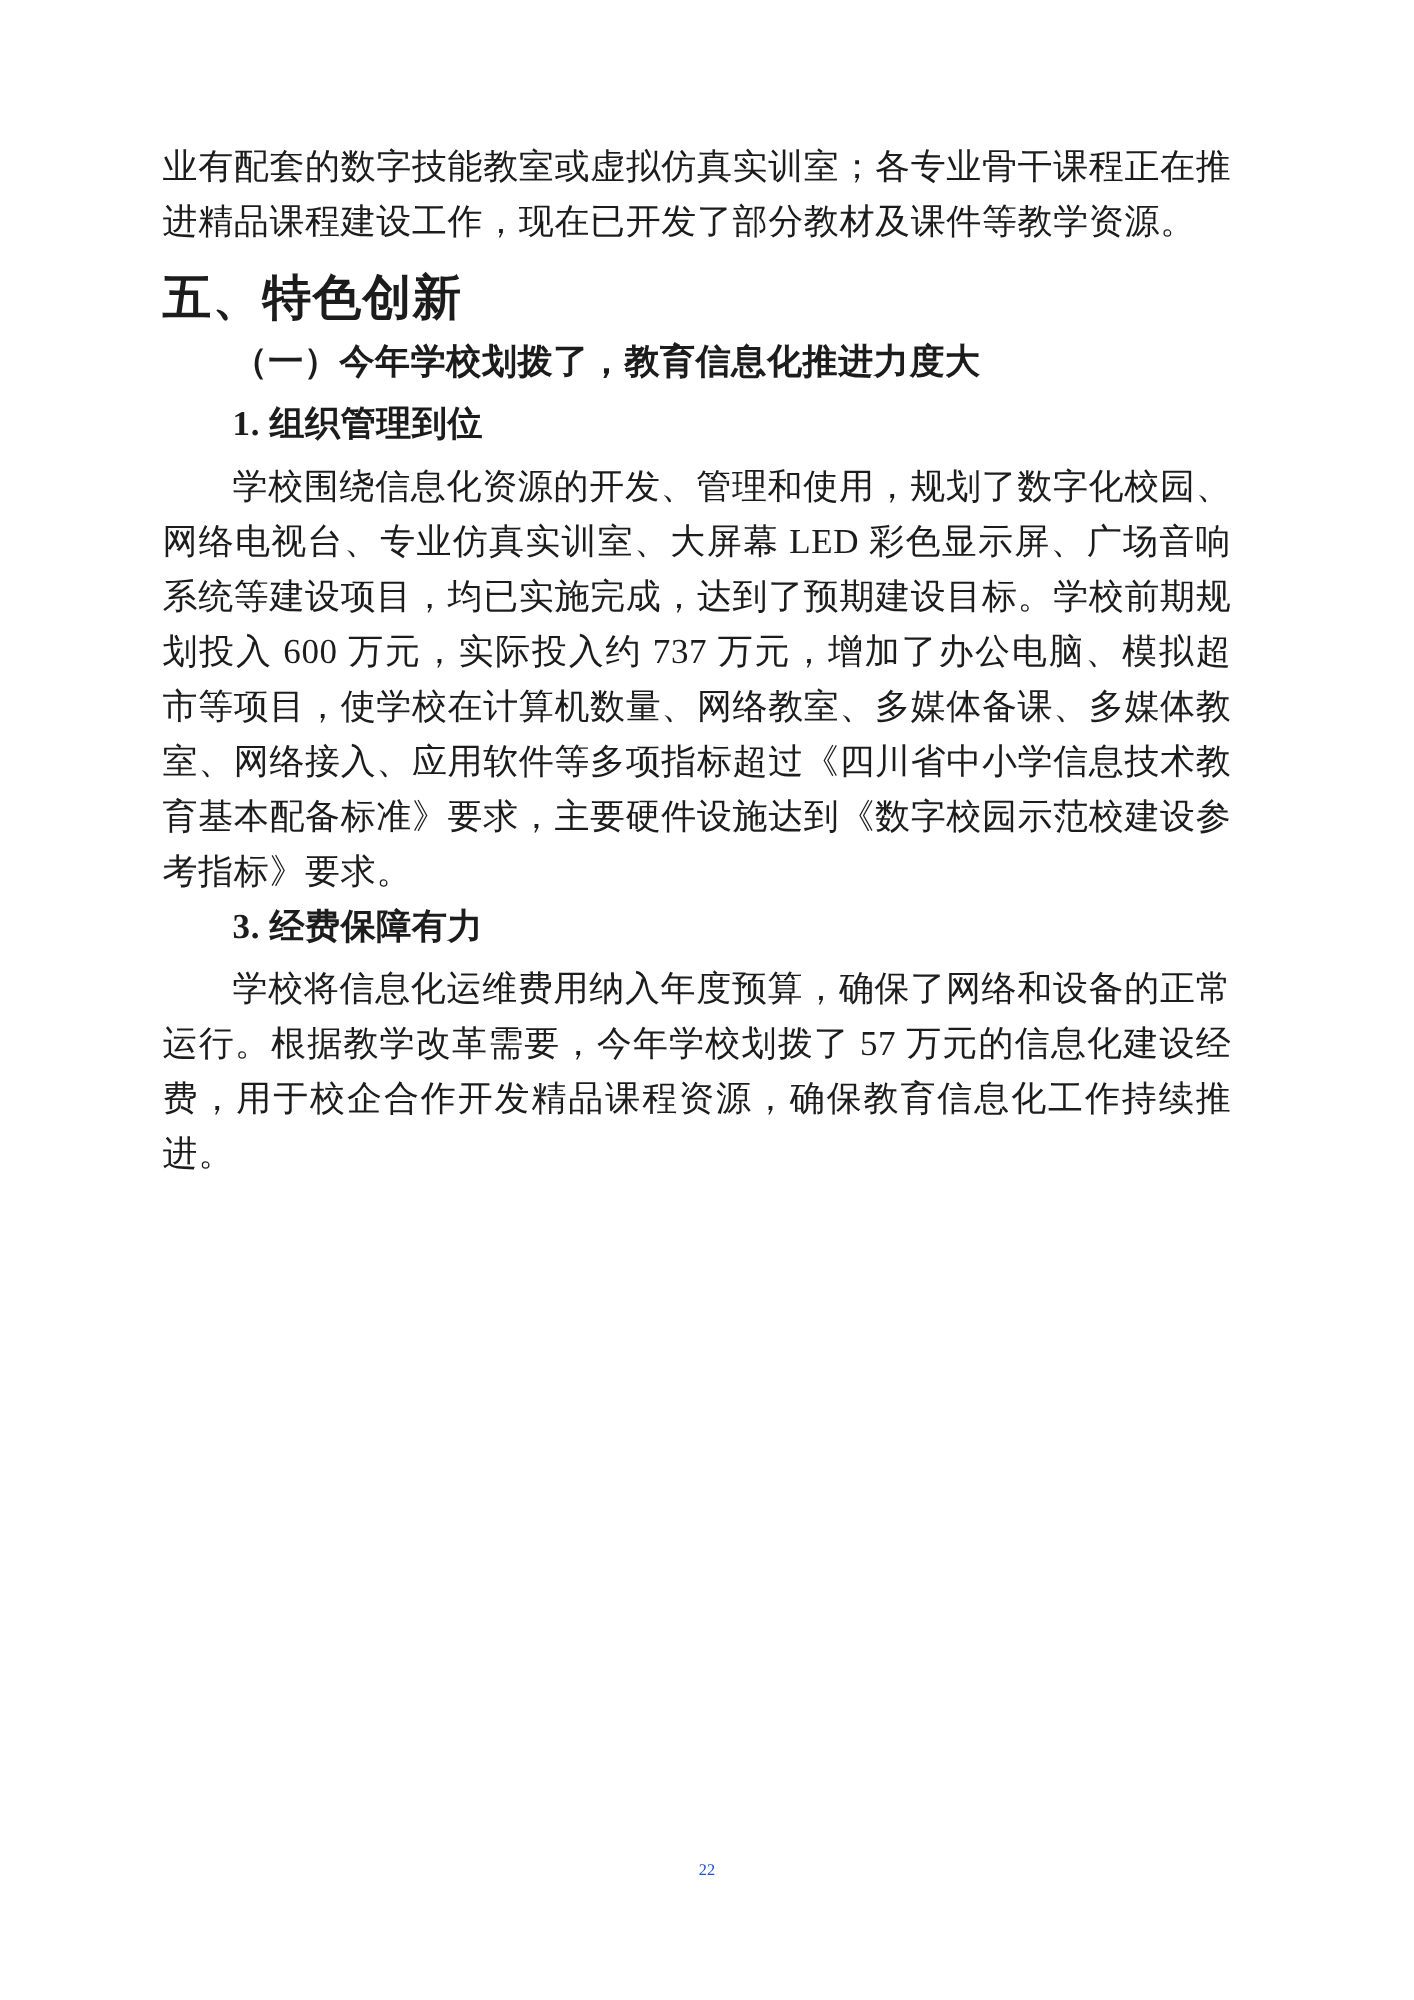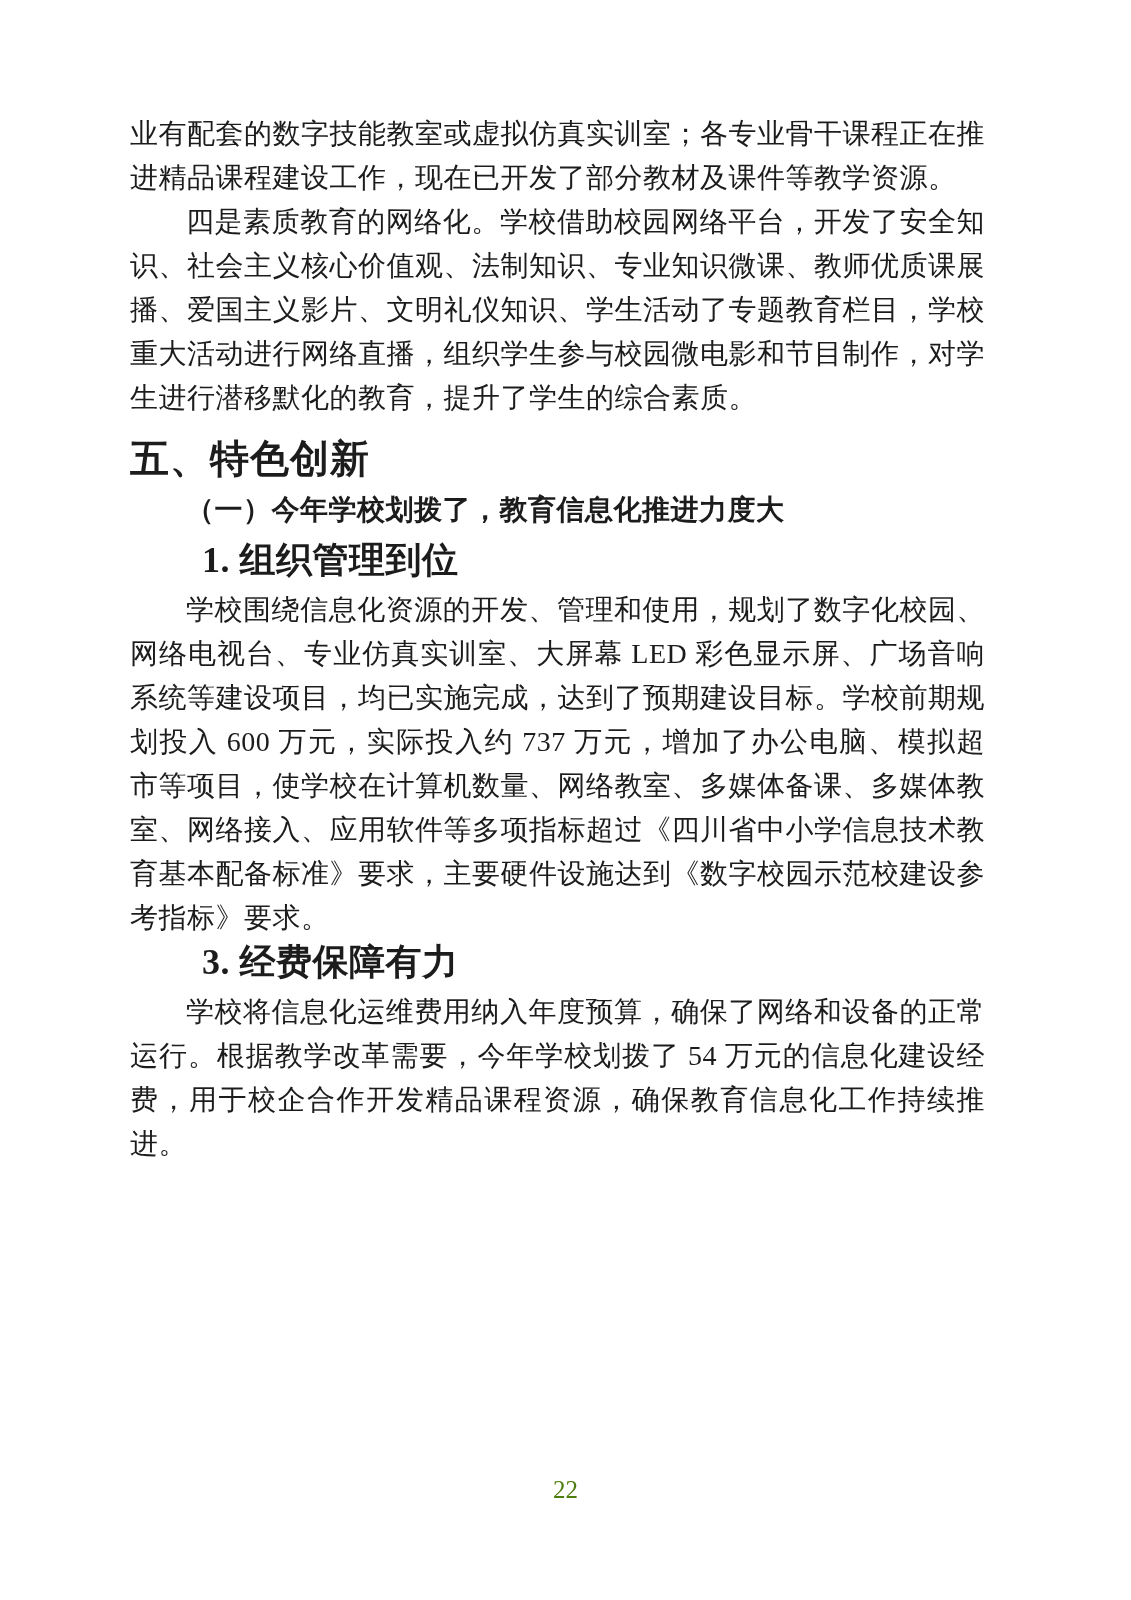--- a/index.html
+++ b/index.html
@@ -42,55 +42,54 @@
   }
   .h2 {
     font-size: 28px;
     line-height: 44px;
     font-weight: bold;
     text-indent: 2em;
     margin: 6px 0 6px 0;
     letter-spacing: 0.5px;
   }
   .h3 {
-    font-size: 36px;
+    font-size: 28px;
     line-height: 44px;
     font-weight: bold;
     text-indent: 2em;
     margin: 0 0 6px 0;
     letter-spacing: 0.5px;
   }
   .page-number {
     position: absolute;
     left: 0;
     bottom: 96px;
     width: 100%;
     text-align: center;
-    font-size: 25px;
-    color: #4d7c0f;
+    font-size: 13px;
+    color: #1d4ed8;
   }
 </style>
 </head>
 <body>
 
 <div class="page">
 
   <p class="body-text no-indent">业有配套的数字技能教室或虚拟仿真实训室；各专业骨干课程正在推进精品课程建设工作，现在已开发了部分教材及课件等教学资源。</p>
 
-  <p class="body-text">四是素质教育的网络化。学校借助校园网络平台，开发了安全知识、社会主义核心价值观、法制知识、专业知识微课、教师优质课展播、爱国主义影片、文明礼仪知识、学生活动了专题教育栏目，学校重大活动进行网络直播，组织学生参与校园微电影和节目制作，对学生进行潜移默化的教育，提升了学生的综合素质。</p>
 
   <h2 class="h1">五、特色创新</h2>
 
   <h3 class="h2">（一）今年学校划拨了，教育信息化推进力度大</h3>
 
   <h4 class="h3">1. 组织管理到位</h4>
 
 
 
   <p class="body-text">学校围绕信息化资源的开发、管理和使用，规划了数字化校园、网络电视台、专业仿真实训室、大屏幕 LED 彩色显示屏、广场音响系统等建设项目，均已实施完成，达到了预期建设目标。学校前期规划投入 600 万元，实际投入约 737 万元，增加了办公电脑、模拟超市等项目，使学校在计算机数量、网络教室、多媒体备课、多媒体教室、网络接入、应用软件等多项指标超过《四川省中小学信息技术教育基本配备标准》要求，主要硬件设施达到《数字校园示范校建设参考指标》要求。</p>
 
   <h4 class="h3">3. 经费保障有力</h4>
 
-  <p class="body-text">学校将信息化运维费用纳入年度预算，确保了网络和设备的正常运行。根据教学改革需要，今年学校划拨了 54 万元的信息化建设经费，用于校企合作开发精品课程资源，确保教育信息化工作持续推进。</p>
+  <p class="body-text">学校将信息化运维费用纳入年度预算，确保了网络和设备的正常运行。根据教学改革需要，今年学校划拨了 57 万元的信息化建设经费，用于校企合作开发精品课程资源，确保教育信息化工作持续推进。</p>
 
 </div>
 
 <div class="page-number">22</div>
 
 </body></html>

